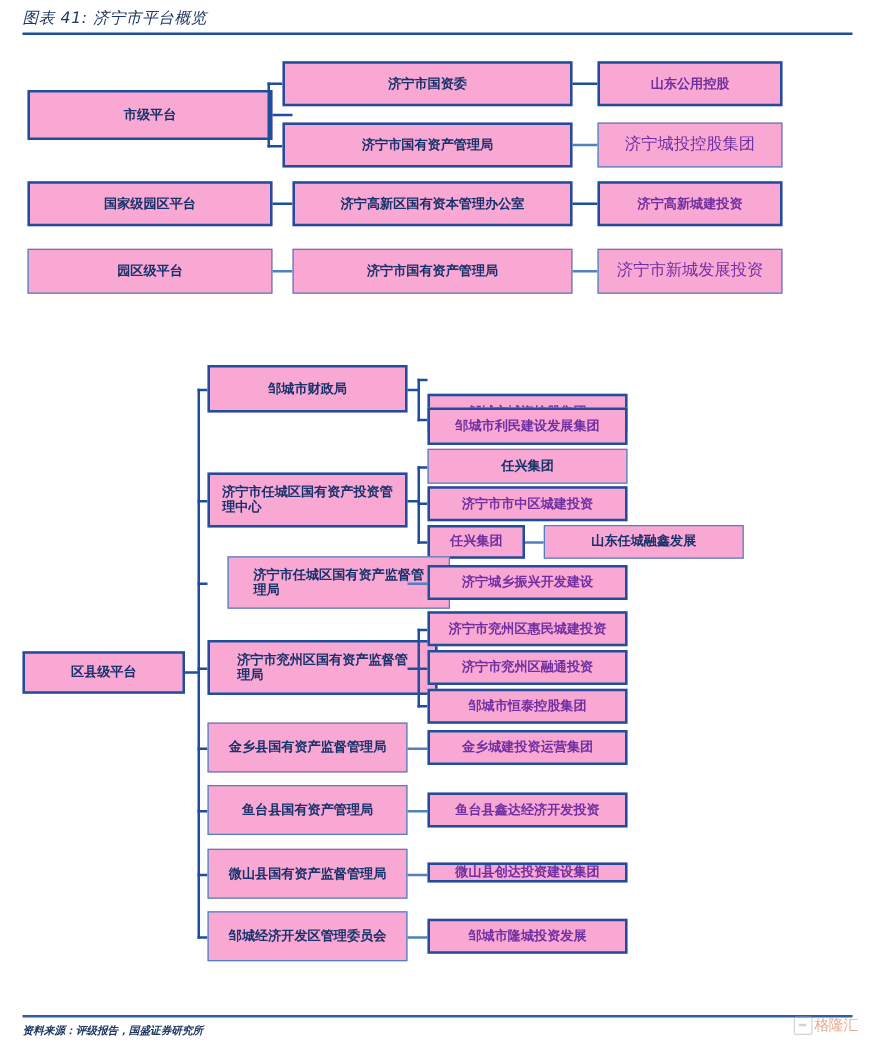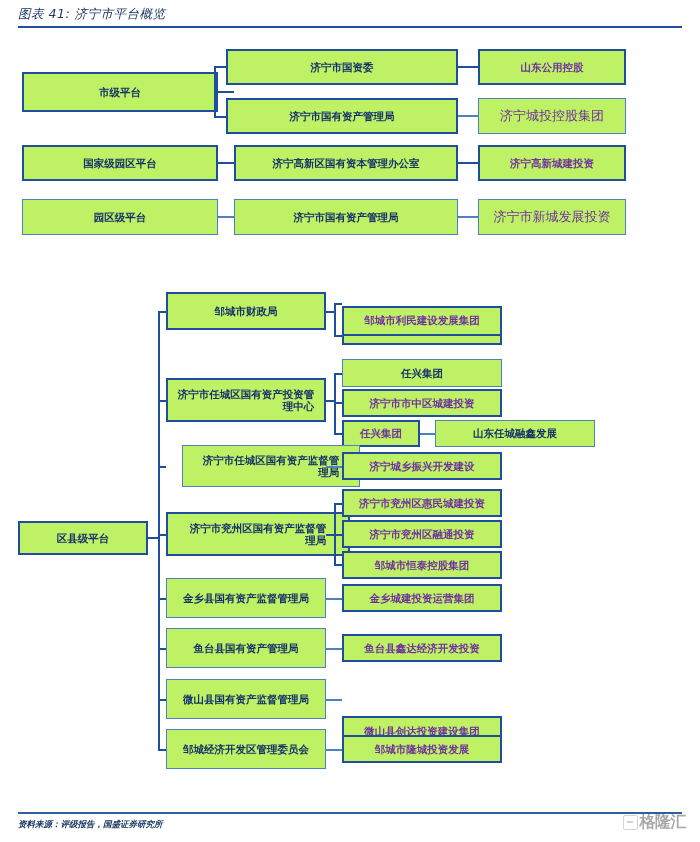--- a/index.html
+++ b/index.html
@@ -74,35 +74,35 @@
   #watermark .wm-mark::after {
     content: "";
     position: absolute;
     left: 3px;
     top: 5px;
     width: 6px;
     height: 2px;
     background: #9aa4ae;
   }
   #watermark .wm-text {
-    font-size: 16px;
-    font-weight: bold;
-    color: #404040;
+    font-size: 12px;
+    font-weight: normal;
+    color: #c2410c;
     letter-spacing: -0.5px;
   }
 
   
   .node {
     position: absolute;
     box-sizing: border-box;
     display: flex;
     align-items: center;
     justify-content: center;
-    text-align: right;
-    background: #bef264;
+    text-align: left;
+    background: #f9a8d4;
     line-height: 1.18;
     white-space: pre-line;
   }
   
   .col-root {
     border: 2px solid #1F4E9C;
     color: #17326B;
     font-weight: bold;
     font-size: 10.5px;
   }
@@ -181,21 +181,21 @@
 
 <div class="conn v" style="left:158px; top:311px; height:440px;"></div>
 
 <div class="conn h" style="left:158px; top:311px; width:8px;"></div>
 <div class="node col-mid" style="left:166px; top:292px; width:160px; height:38px;">邹城市财政局</div>
 <div class="conn h" style="left:326px; top:311px; width:10px;"></div>
 <div class="conn v" style="left:334px; top:303px; height:34px;"></div>
 <div class="conn h" style="left:334px; top:303px; width:8px;"></div>
 <div class="conn h" style="left:334px; top:335px; width:8px;"></div>
 <div class="node col-right" style="left:342px; top:288px; width:160px; height:30px;margin-top:27px;">邹城市城资控股集团</div>
-<div class="node col-right" style="left:342px; top:306px; width:160px; height:30px;font-family:Liberation Mono, monospace;">邹城市利民建设发展集团</div>
+<div class="node col-right" style="left:342px; top:326px; width:160px; height:30px;">邹城市利民建设发展集团</div>
 
 <div class="conn h" style="left:158px; top:400px; width:8px;"></div>
 <div class="node col-mid" style="left:166px; top:378px; width:160px; height:44px;">济宁市任城区国有资产投资管
 理中心</div>
 <div class="conn h" style="left:326px; top:400px; width:10px;"></div>
 <div class="conn v" style="left:334px; top:373px; height:62px;"></div>
 <div class="conn h" style="left:334px; top:373px; width:8px;"></div>
 <div class="conn h" style="left:334px; top:402px; width:8px;"></div>
 <div class="conn h" style="left:334px; top:433px; width:8px;"></div>
 <div class="node col-mid-soft" style="left:342px; top:359px; width:160px; height:28px;">任兴集团</div>
@@ -228,21 +228,21 @@
 <div class="node col-right" style="left:342px; top:584px; width:160px; height:28px;">金乡城建投资运营集团</div>
 
 <div class="conn h" style="left:158px; top:648px; width:8px;"></div>
 <div class="node col-mid-soft" style="left:166px; top:628px; width:160px; height:40px;">鱼台县国有资产管理局</div>
 <div class="conn-soft h" style="left:326px; top:648px; width:16px;"></div>
 <div class="node col-right" style="left:342px; top:634px; width:160px; height:28px;">鱼台县鑫达经济开发投资</div>
 
 <div class="conn h" style="left:158px; top:699px; width:8px;"></div>
 <div class="node col-mid-soft" style="left:166px; top:679px; width:160px; height:40px;">微山县国有资产监督管理局</div>
 <div class="conn-soft h" style="left:326px; top:699px; width:16px;"></div>
-<div class="node col-right" style="left:342px; top:716px; width:160px; height:31px;">微山县创达投资建设集团</div>
+<div class="node col-right" style="left:342px; top:690px; width:160px; height:16px;">微山县创达投资建设集团</div>
 
 <div class="conn h" style="left:158px; top:749px; width:8px;"></div>
 <div class="node col-mid-soft" style="left:166px; top:729px; width:160px; height:40px;">邹城经济开发区管理委员会</div>
 <div class="conn-soft h" style="left:326px; top:749px; width:16px;"></div>
 <div class="node col-right" style="left:342px; top:735px; width:160px; height:28px;">邹城市隆城投资发展</div>
 
 <div id="footer-rule"></div>
 <div id="footer-source">资料来源：评级报告，国盛证券研究所</div>
 <div id="watermark">
   <span class="wm-mark"></span>

